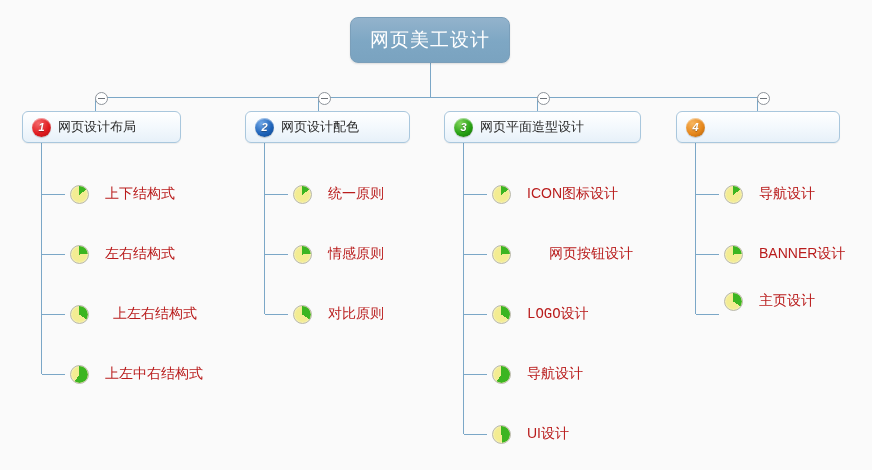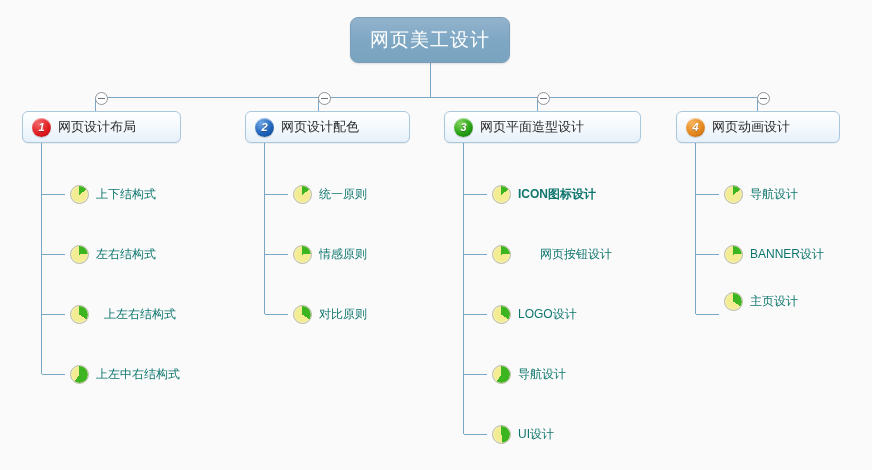--- a/index.html
+++ b/index.html
@@ -112,23 +112,23 @@
 
   
   .leaf {
     position: absolute;
     height: 22px;
     display: flex;
     align-items: center;
     white-space: nowrap;
   }
   .leaf-label {
-    font-size: 12px;
-    color: #0f766e;
-    margin-left: 7px;
+    font-size: 14px;
+    color: #b91c1c;
+    margin-left: 16px;
   }
   .pie {
     position: relative;
     width: 17px;
     height: 17px;
     flex: 0 0 17px;
     border-radius: 50%;
     background: #f3ec92;
     border: 1px solid #b9b9b0;
     box-shadow: inset 0 0 2px rgba(255,255,255,0.8);
@@ -194,21 +194,20 @@
   <div class="collapse-btn" style="left:318px; top:92px;"></div>
 
   <div class="branch-node" id="branch-2" style="left:444px; top:111px; width:197px;">
     <span class="badge green">3</span>
     <span class="branch-label">网页平面造型设计</span>
   </div>
   <div class="collapse-btn" style="left:537px; top:92px;"></div>
 
   <div class="branch-node" id="branch-3" style="left:676px; top:111px; width:164px;">
     <span class="badge orange">4</span>
-    <span class="branch-label">网页动画设计</span>
   </div>
   <div class="collapse-btn" style="left:757px; top:92px;"></div>
 
   <div id="leaf-layer">
       <div class="leaf" style="left: 70px; top: 183px;">
         <span class="pie">
           <span class="wedge" style="background: conic-gradient(rgb(60, 181, 33) 0deg, rgb(60, 181, 33) 54deg, rgba(0, 0, 0, 0) 54deg, rgba(0, 0, 0, 0) 360deg);"></span>
         </span>
         <span class="leaf-label">上下结构式</span>
       </div>
@@ -241,33 +240,33 @@
           <span class="wedge" style="background: conic-gradient(rgb(60, 181, 33) 0deg, rgb(60, 181, 33) 90deg, rgba(0, 0, 0, 0) 90deg, rgba(0, 0, 0, 0) 360deg);"></span>
         </span>
         <span class="leaf-label">情感原则</span>
       </div>
       <div class="leaf" style="left: 293px; top: 303px;">
         <span class="pie">
           <span class="wedge" style="background: conic-gradient(rgb(60, 181, 33) 0deg, rgb(60, 181, 33) 126deg, rgba(0, 0, 0, 0) 126deg, rgba(0, 0, 0, 0) 360deg);"></span>
         </span>
         <span class="leaf-label">对比原则</span>
       </div>
-      <div class="leaf" style="left: 492px; top: 183px; font-weight: bold;">
+      <div class="leaf" style="left: 492px; top: 183px;">
         <span class="pie">
           <span class="wedge" style="background: conic-gradient(rgb(60, 181, 33) 0deg, rgb(60, 181, 33) 54deg, rgba(0, 0, 0, 0) 54deg, rgba(0, 0, 0, 0) 360deg);"></span>
         </span>
         <span class="leaf-label">ICON图标设计</span>
       </div>
       <div class="leaf" style="left: 492px; top: 243px; gap: 22px;">
         <span class="pie">
           <span class="wedge" style="background: conic-gradient(rgb(60, 181, 33) 0deg, rgb(60, 181, 33) 90deg, rgba(0, 0, 0, 0) 90deg, rgba(0, 0, 0, 0) 360deg);"></span>
         </span>
         <span class="leaf-label">网页按钮设计</span>
       </div>
-      <div class="leaf" style="left: 492px; top: 303px;">
+      <div class="leaf" style="left: 492px; top: 303px; font-family: Liberation Mono, monospace;">
         <span class="pie">
           <span class="wedge" style="background: conic-gradient(rgb(60, 181, 33) 0deg, rgb(60, 181, 33) 126deg, rgba(0, 0, 0, 0) 126deg, rgba(0, 0, 0, 0) 360deg);"></span>
         </span>
         <span class="leaf-label">LOGO设计</span>
       </div>
       <div class="leaf" style="left: 492px; top: 363px;">
         <span class="pie">
           <span class="wedge" style="background: conic-gradient(rgb(60, 181, 33) 0deg, rgb(60, 181, 33) 216deg, rgba(0, 0, 0, 0) 216deg, rgba(0, 0, 0, 0) 360deg);"></span>
         </span>
         <span class="leaf-label">导航设计</span>

